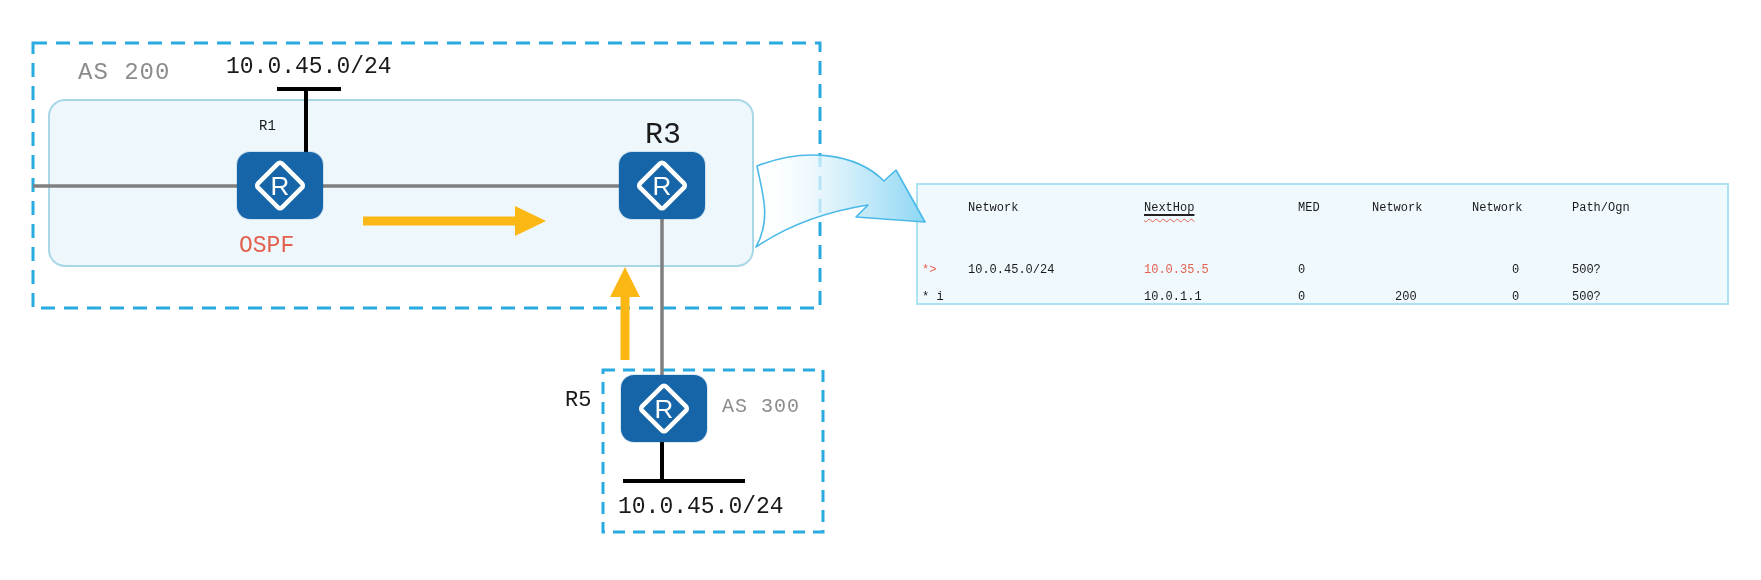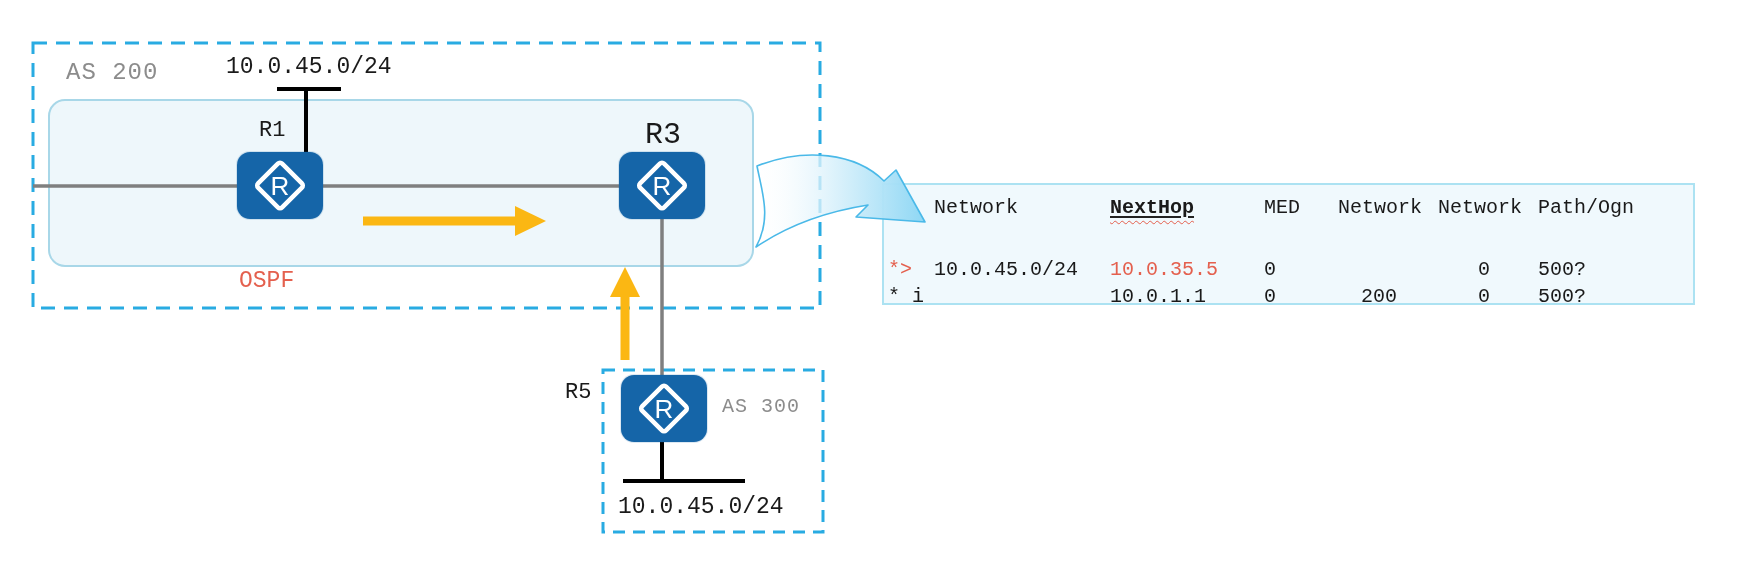--- a/index.html
+++ b/index.html
@@ -11,40 +11,40 @@
   .lbl{position:absolute;white-space:nowrap;line-height:1.1;}
   .lbl-gray{color:#8c8c8c;letter-spacing:1px;}
   .lbl-red{color:#e4604e;}
   .router{
     position:absolute;width:86px;height:67px;border-radius:13px;
     background:#1565a8;box-shadow:0 0 0 1px rgba(21,101,168,.15);
   }
   .router svg{display:block;}
   
   .bgp-table{
-    position:absolute;left:882px;top:183px;width:813px;height:122px;
+    position:absolute;left:916px;top:183px;width:813px;height:122px;
     background:#f0f9fd;border:2px solid #ace2f2;box-sizing:border-box;
-    font-size:20px;
+    font-size:12px;
   }
   .t-row{
     display:grid;
     grid-template-columns:50px 176px 150px 78px 100px 100px auto;
     line-height:24px;white-space:pre;
   }
   .t-header{margin-top:11px;}
   .t-row1{margin-top:38px;}
   .t-row2{margin-top:3px;}
   .cell{overflow:visible;}
   .c-status{padding-left:4px;}
   .c-med{padding-left:4px;}
   .v-locprf{padding-left:23px;}
   .v-prefval{padding-left:40px;}
   .red{color:#e4604e;}
   .nexthop-squiggle{
-    text-decoration:underline wavy #e4604e 1px;text-underline-offset:7px;font-weight:bold;
+    text-decoration:underline wavy #e4604e 1px;text-underline-offset:7px;
   }
   .nexthop-solid{
     text-decoration:underline solid #222 1.5px;text-underline-offset:3px;
   }
 </style>
 </head>
 <body>
 
 <div class="canvas">
 
@@ -69,26 +69,26 @@
     <g>
       <line x1="363" y1="221" x2="519" y2="221" stroke="#fbb713" stroke-width="9"></line>
       <polygon points="546,221 515,206 515,236" fill="#fbb713"></polygon>
     </g>
     <g>
       <line x1="625" y1="360" x2="625" y2="294" stroke="#fbb713" stroke-width="9"></line>
       <polygon points="625,267 610,297 640,297" fill="#fbb713"></polygon>
     </g>
   </svg>
 
-  <div class="lbl lbl-gray" style="left:66px;top:60px;font-size:24px;">AS 200</div>
+  <div class="lbl lbl-gray" style="left:78px;top:60px;font-size:24px;">AS 200</div>
   <div class="lbl" style="left:226px;top:55px;font-size:23px;">10.0.45.0/24</div>
-  <div class="lbl" style="left:259px;top:119px;font-size:22px;">R1</div>
+  <div class="lbl" style="left:259px;top:119px;font-size:14px;">R1</div>
   <div class="lbl" style="left:645px;top:119px;font-size:30px;">R3</div>
-  <div class="lbl lbl-red" style="left:239px;top:234px;font-size:23px;margin-top:35px;">OSPF</div>
-  <div class="lbl" style="left:565px;top:381px;font-size:22px;">R5</div>
+  <div class="lbl lbl-red" style="left:239px;top:234px;font-size:23px;">OSPF</div>
+  <div class="lbl" style="left:565px;top:389px;font-size:22px;">R5</div>
   <div class="lbl lbl-gray" style="left:722px;top:396px;font-size:20px;">AS 300</div>
   <div class="lbl" style="left:618px;top:495px;font-size:23px;">10.0.45.0/24</div>
 
   <div class="router" style="left:237px;top:152px;">
     <svg width="86" height="67" viewBox="0 0 86 67">
       <rect x="26" y="16.5" width="34" height="34" rx="3" fill="none" stroke="#ffffff" stroke-width="4.5" transform="rotate(45 43 33.5)"></rect>
       <text x="43" y="43" text-anchor="middle" fill="#ffffff" font-family="Liberation Sans, sans-serif" font-size="26">R</text>
     </svg>
   </div>
   <div class="router" style="left:619px;top:152px;">

